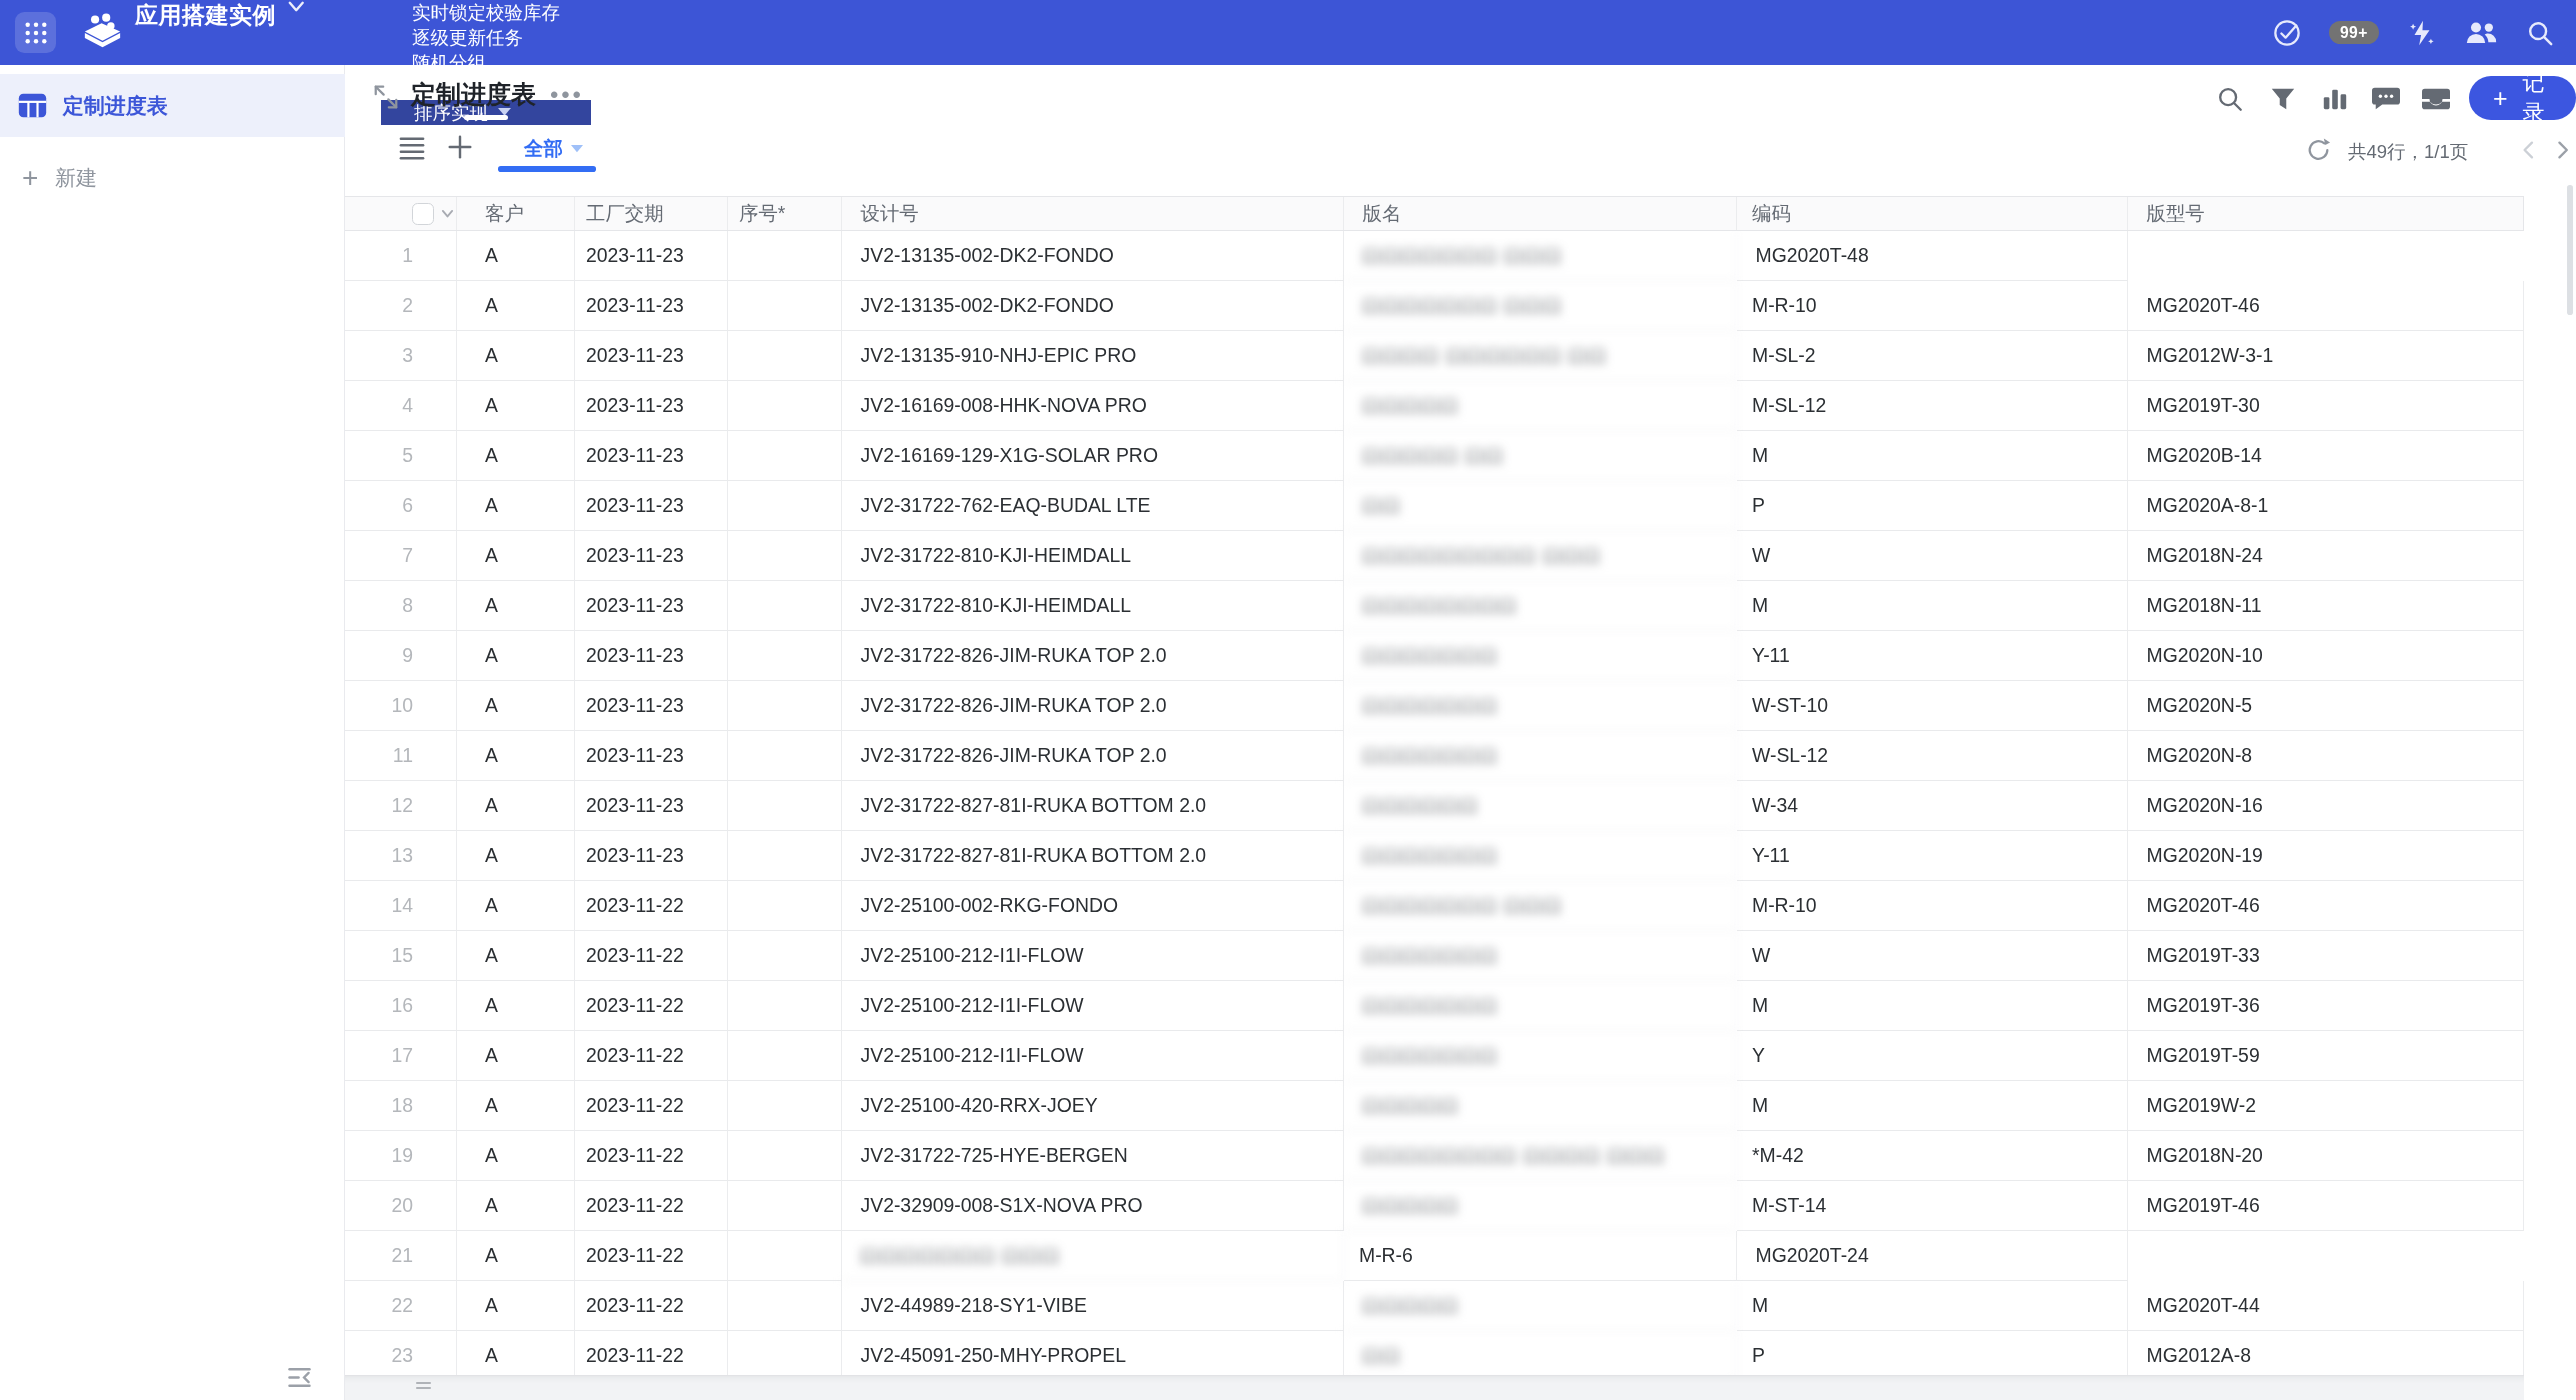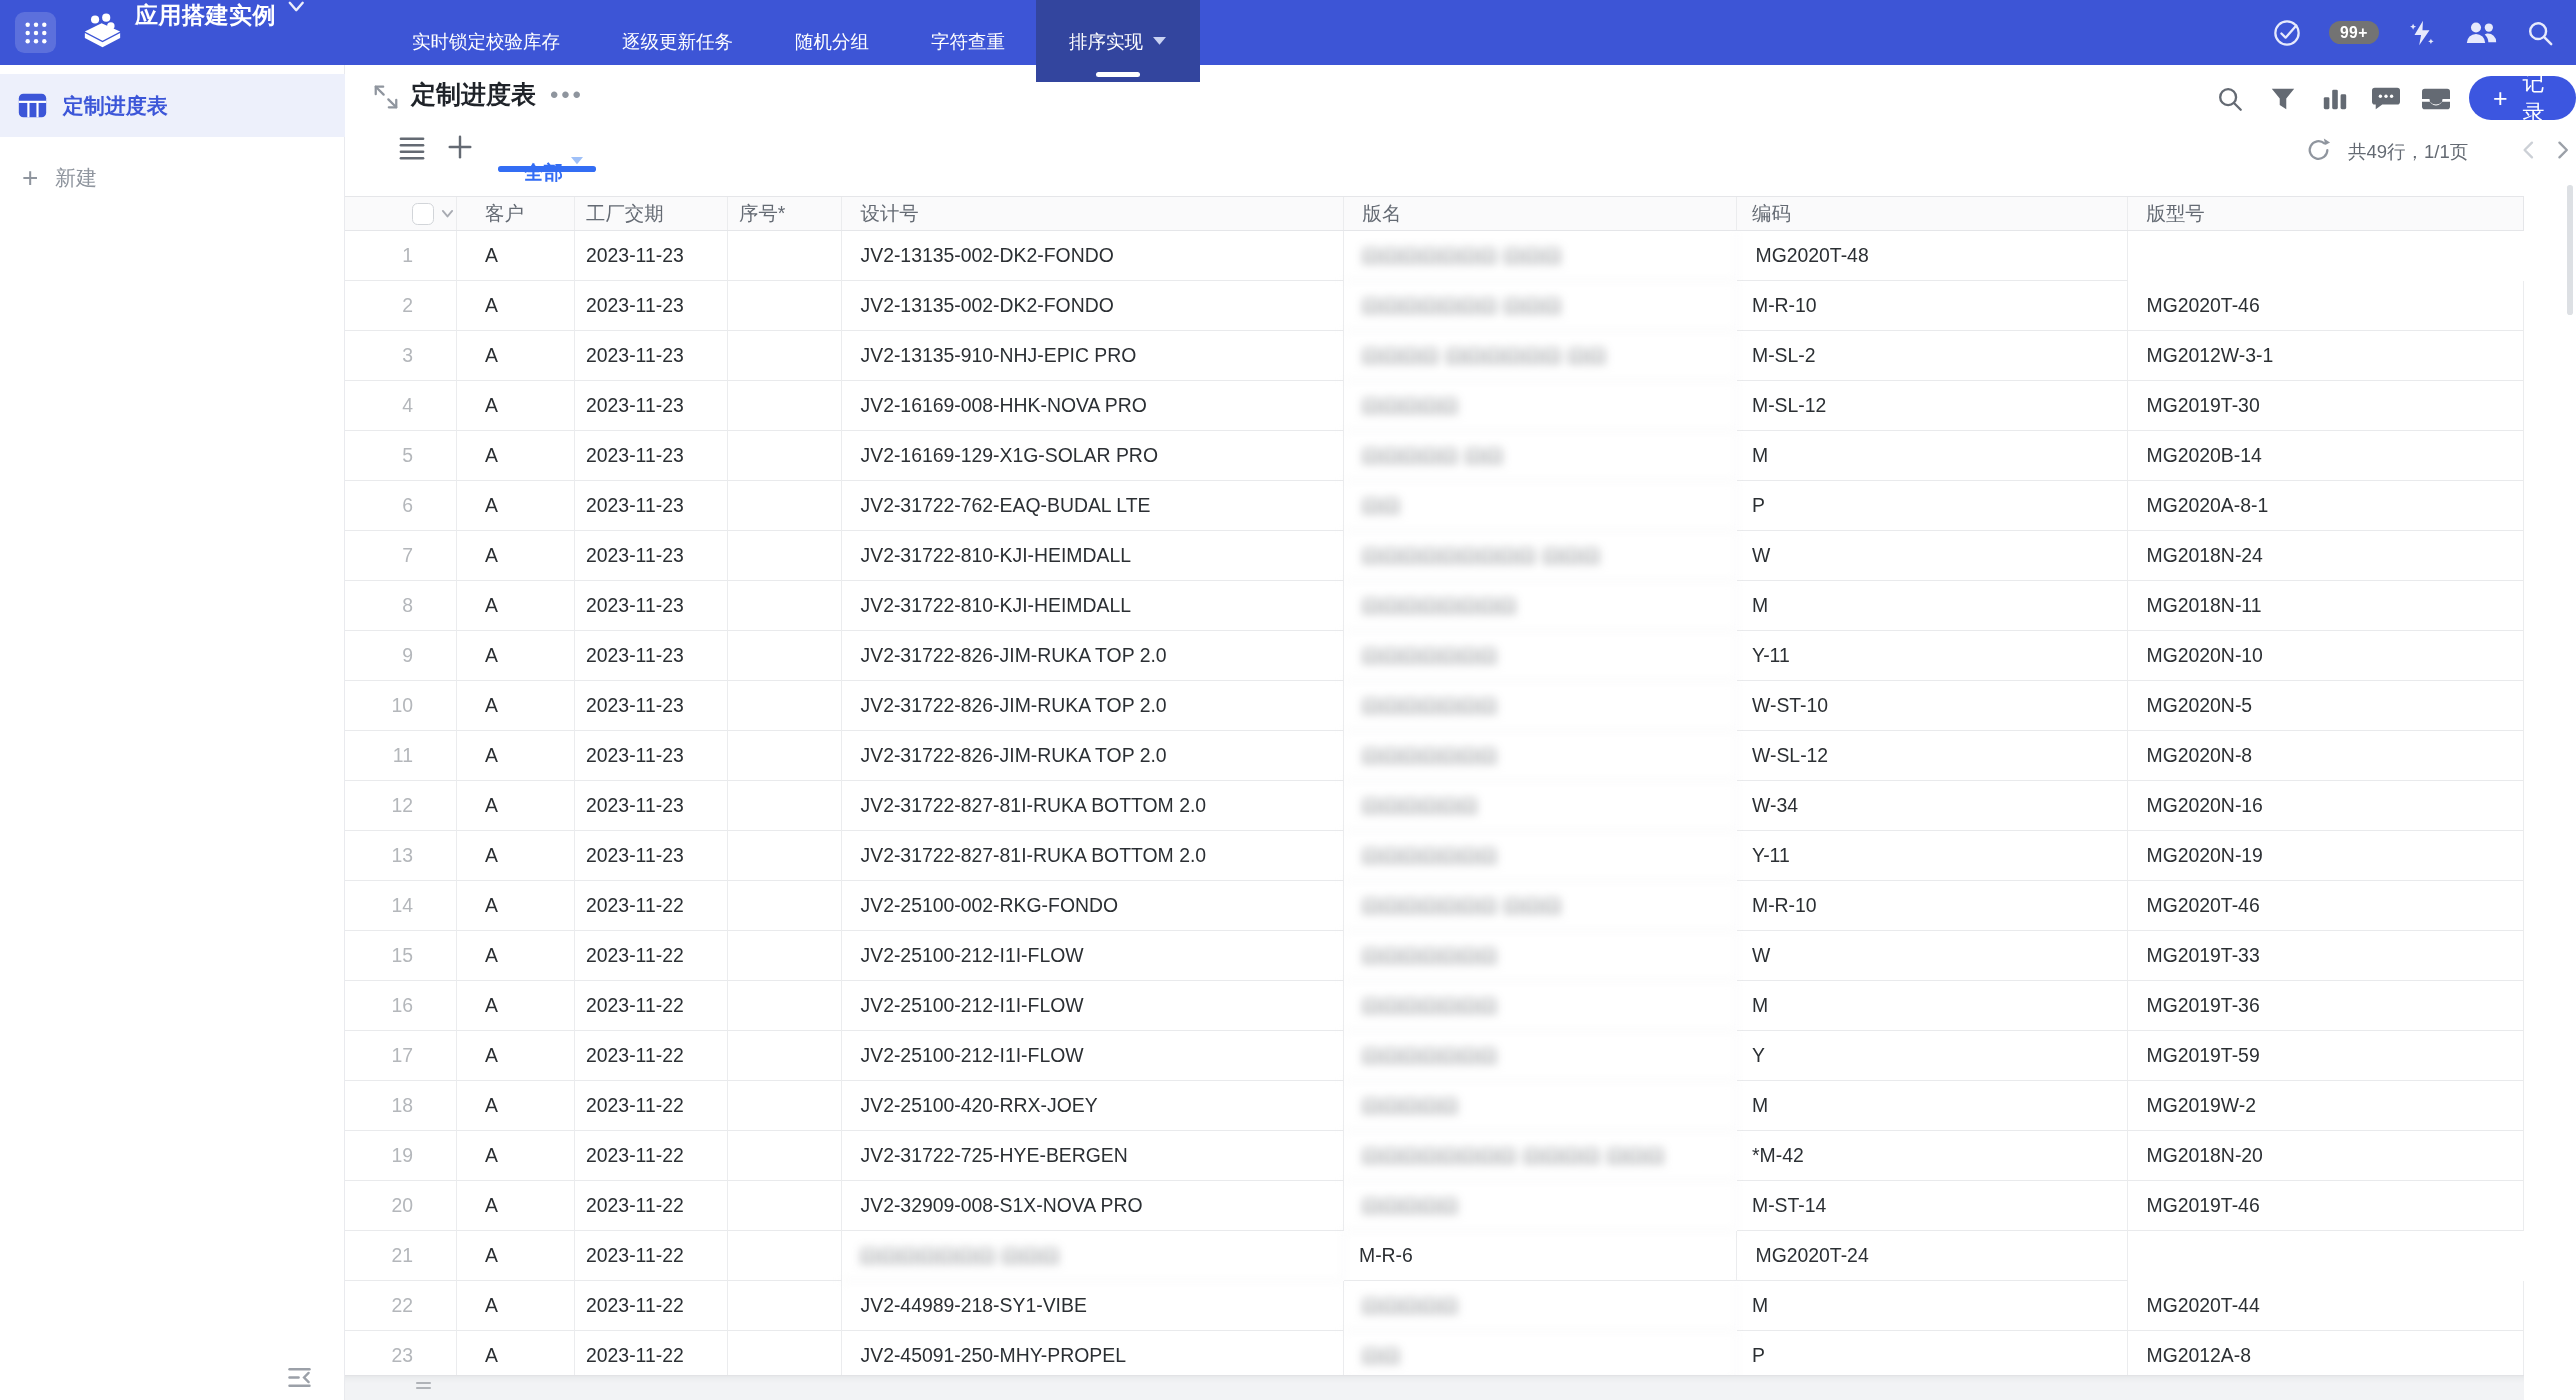--- a/index.html
+++ b/index.html
@@ -5,21 +5,21 @@
   html,body{margin:0;padding:0;width:2576px;height:1401px;overflow:hidden;
     font-family:"Liberation Sans","DejaVu Sans",sans-serif;background:#ffffff;}
   
   #topbar{position:absolute;left:0;top:0;width:2576px;height:65px;background:#3D55D6;}
   #waffle{position:absolute;left:15px;top:12px;width:41px;height:41px;border-radius:9.3px;
     background:rgba(255,255,255,.16);display:flex;align-items:center;justify-content:center;cursor:pointer;}
   #applogo{position:absolute;left:81px;top:13px;}
   #apptitle{position:absolute;left:135px;top:0;height:65px;display:flex;align-items:flex-start;
     color:#fff;font-size:23px;font-weight:700;letter-spacing:0.5px;cursor:pointer;}
   #apptitle svg{margin-left:11px;}
-  #nav{position:absolute;left:381px;top:0;height:82px;display:flex;align-items:stretch;}
+  #nav{position:absolute;left:381px;top:0;height:82px;display:flex;align-items:stretch;flex-direction:column;}
   .navtab{display:flex;align-items:center;color:#fff;font-size:18.5px;padding:0 31px;cursor:pointer;white-space:nowrap;}
   .navtab.active{background:#33459E;position:relative;padding:0 33px;}
   .navtab.active .caret{margin-left:9.3px;}
   .navtab.active .bar{position:absolute;left:50%;transform:translateX(-50%);bottom:4.6px;width:44px;height:5.6px;border-radius:2.8px;background:#ffffff;}
   #tb-right{position:absolute;right:22px;top:0;height:65px;display:flex;align-items:center;gap:28px;}
   #badge{background:#737373;color:#fff;font-size:15.7px;font-weight:700;border-radius:13px;
     padding:3.7px 11px;line-height:1;letter-spacing:0.5px;}
   
   #sidebar{position:absolute;left:0;top:65px;width:345px;height:1336px;background:#fff;border-right:0.9px solid #e9eaee;box-sizing:border-box;}
   #side-item{position:absolute;left:0;top:9.3px;width:345px;height:63px;background:#EDF0FB;
@@ -30,21 +30,21 @@
   #side-new .plus{color:#8f959e;font-size:28px;margin-left:22px;font-weight:400;}
   #side-new .lbl{color:#8f959e;font-size:21px;margin-left:16.7px;}
   #collapse{position:absolute;left:283px;top:1297px;cursor:pointer;}
   
   #expand{position:absolute;left:372px;top:83px;cursor:pointer;}
   #pagetitle{position:absolute;left:411px;top:78px;font-size:25px;font-weight:700;color:#1f2329;}
   #moremenu{position:absolute;left:550px;top:81px;cursor:pointer;color:#8f959e;font-size:24px;letter-spacing:2.8px;}
   #viewlist{position:absolute;left:398px;top:135px;cursor:pointer;}
   #viewplus{position:absolute;left:446px;top:133px;cursor:pointer;}
   #viewtab{position:absolute;left:524px;top:135px;display:flex;align-items:center;cursor:pointer;}
-  #viewtab .lbl{color:#336DF4;font-size:19.4px;font-weight:600;margin-top:24px;}
+  #viewtab .lbl{color:#336DF4;font-size:19.4px;font-weight:600;}
   #viewtab svg{margin-left:7.4px;}
   #viewline{position:absolute;left:498px;top:166px;width:98px;height:5.6px;border-radius:2.8px;background:#336DF4;}
   .hicon{position:absolute;top:85px;cursor:pointer;}
   #recordbtn{position:absolute;left:2469px;top:76px;height:44px;padding:0 24px;border-radius:22px;
     background:#3C56E0;color:#fff;font-size:22px;display:flex;align-items:center;gap:7.4px;cursor:pointer;border:none;}
   #recordbtn .p{font-size:25px;font-weight:400;line-height:1;}
   #refresh{position:absolute;left:2306px;top:137px;cursor:pointer;}
   #counttext{position:absolute;left:2348px;top:139px;font-size:18.5px;color:#646a73;}
   #pgprev{position:absolute;left:2519px;top:139px;cursor:pointer;}
   #pgnext{position:absolute;left:2552px;top:139px;cursor:pointer;}

